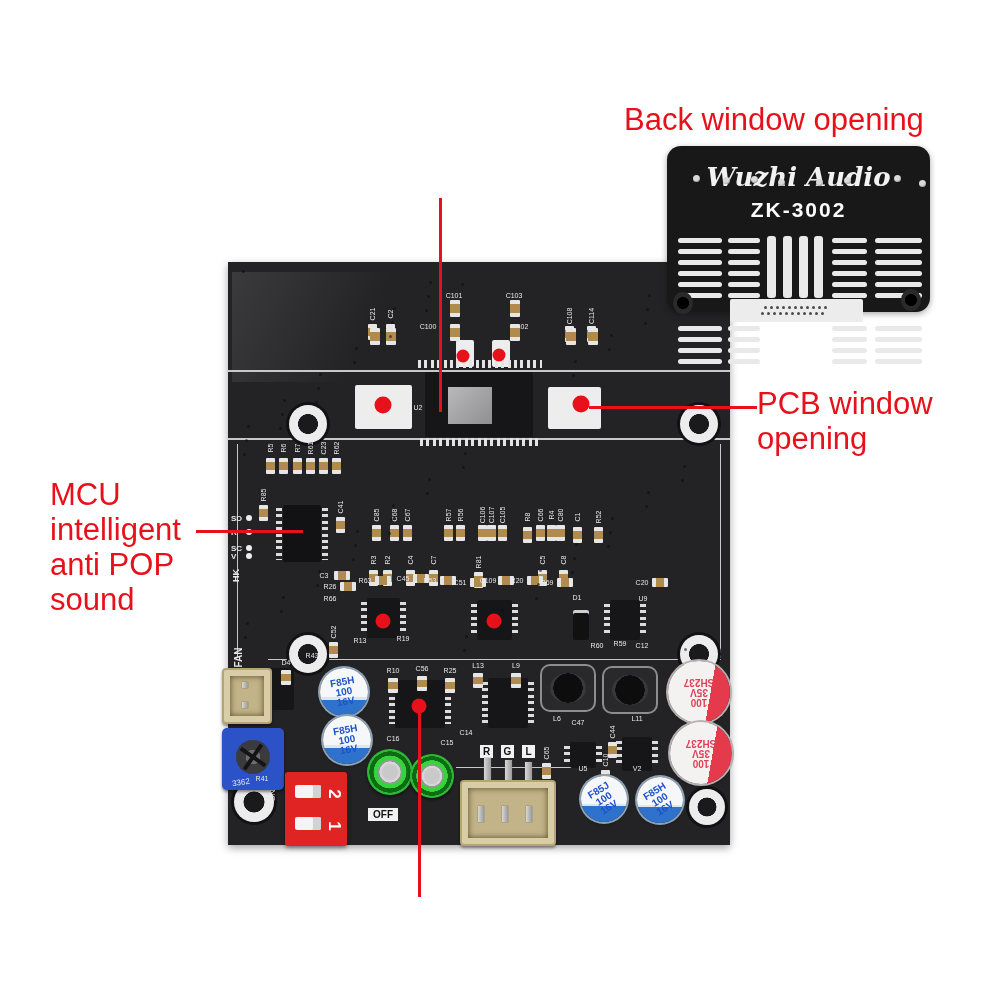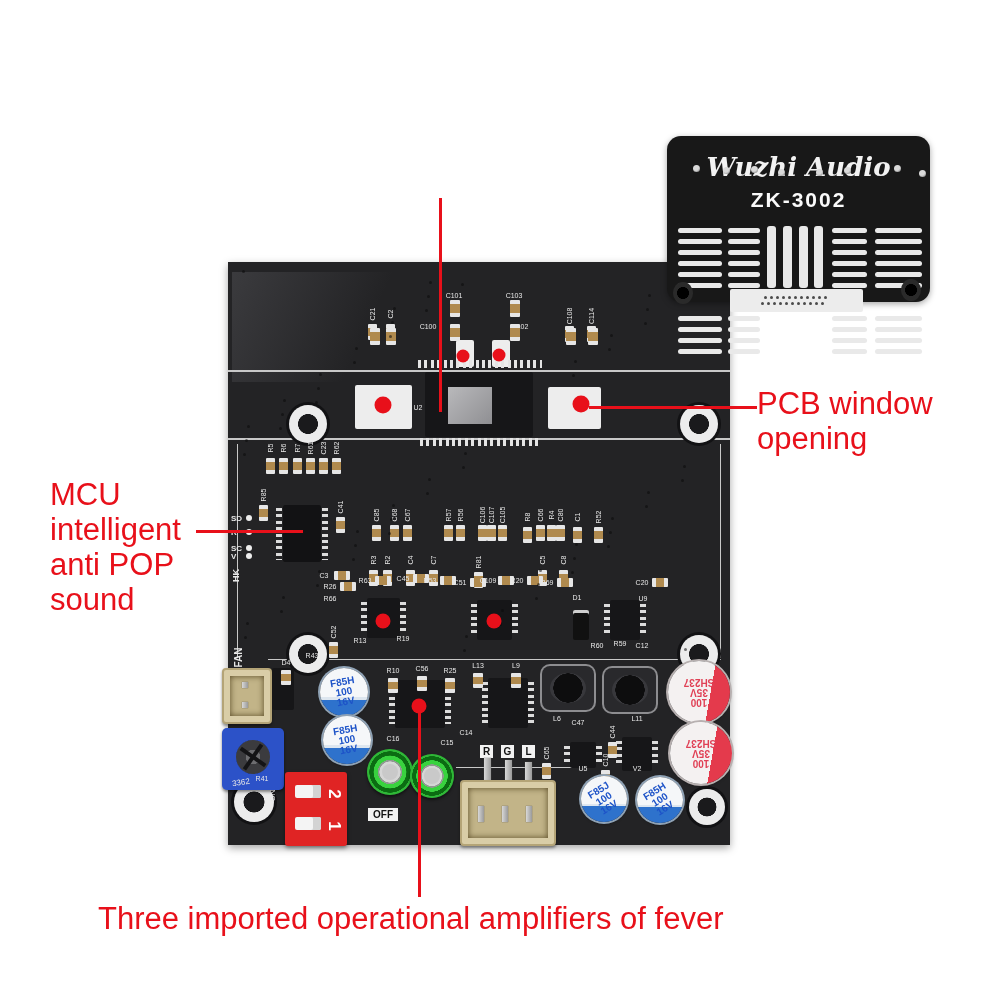--- a/index.html
+++ b/index.html
@@ -6,21 +6,21 @@
   html,body{margin:0;padding:0;background:#fff;}
   .stage{position:relative;width:1000px;height:1000px;background:#fff;overflow:hidden;
          font-family:"Liberation Sans",sans-serif;}
   .title{position:absolute;left:0;right:0;top:26px;text-align:center;color:var(--red);
          font-size:62px;font-weight:bold;letter-spacing:-1px;}
   .ann{position:absolute;color:var(--red);font-size:31px;line-height:35px;font-weight:500;white-space:nowrap;}
   .callout{position:absolute;background:var(--red);}
   .rdot{position:absolute;border-radius:50%;background:var(--red);transform:translate(-50%,-50%);}
 
   
-  .panel{position:absolute;left:667px;top:136px;width:263px;height:166px;background:#181818;
+  .panel{position:absolute;left:667px;top:146px;width:263px;height:166px;background:#181818;
          border-radius:14px;box-shadow:0 2px 6px rgba(0,0,0,.35);z-index:5;}
   .brand{position:absolute;left:0;right:0;top:16px;text-align:center;color:#f2f2f2;
          font-family:"DejaVu Serif",serif;font-style:italic;font-weight:bold;font-size:26px;}
   .model{position:absolute;left:0;right:0;top:52px;text-align:center;color:#fafafa;
          font-size:21px;font-weight:bold;letter-spacing:2px;}
   .slat{position:absolute;background:#e9e9e9;border-radius:3px;}
   .screwhole{position:absolute;width:20px;height:22px;border-radius:50%;
          background:radial-gradient(circle at 50% 50%,#000 0 40%,#2a2a2a 41% 75%,#0c0c0c 76% 100%);}
   .screw{position:absolute;width:7px;height:7px;border-radius:50%;
          background:radial-gradient(circle at 40% 35%,#d9d9d9 0 45%,#6f6f6f 100%);}
@@ -76,32 +76,32 @@
   .dipnum{position:absolute;color:#fff;font-weight:bold;font-size:17px;transform:rotate(90deg);}
   .mcu{position:absolute;background:#121214;border-radius:2px;}
   .d1{position:absolute;background:#111;border-radius:2px;box-shadow:inset 0 3px 0 #cfcfcf;}
 </style>
 </head>
 <body>
 
 <div class="stage">
 
 
+  <div class="ann" style="left:624px;top:102px;">Back window opening</div>
   <div class="ann" style="left:50px;top:477px;">
     <div>MCU</div>
     <div>intelligent</div>
     <div>anti POP</div>
     <div>sound</div>
   </div>
   <div class="ann" style="left:757px;top:386px;">
     <div>PCB window</div>
     <div>opening</div>
   </div>
   <div class="ann" style="left:98px;top:901px;">
-    <div>Three imported operational amplifiers of fever</div>
   </div>
 
   <div class="callout" style="left:439px;top:198px;width:3px;height:214px;z-index:6"></div>
   <div class="callout" style="left:589px;top:406px;width:168px;height:3px;z-index:6"></div>
   <div class="callout" style="left:196px;top:530px;width:107px;height:3px;z-index:6"></div>
   <div class="callout" style="left:418px;top:707px;width:3px;height:190px;z-index:6"></div>
 
   <div class="panel">
     <div class="brand">Wuzhi Audio</div>
     <div class="model">ZK-3002</div>

